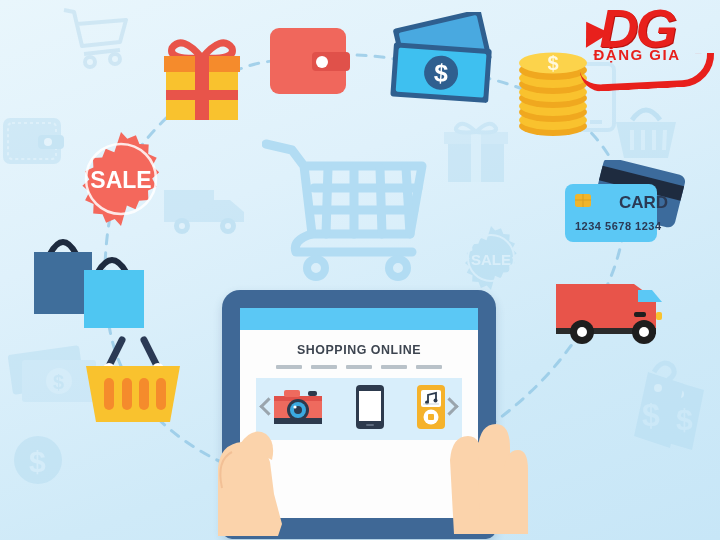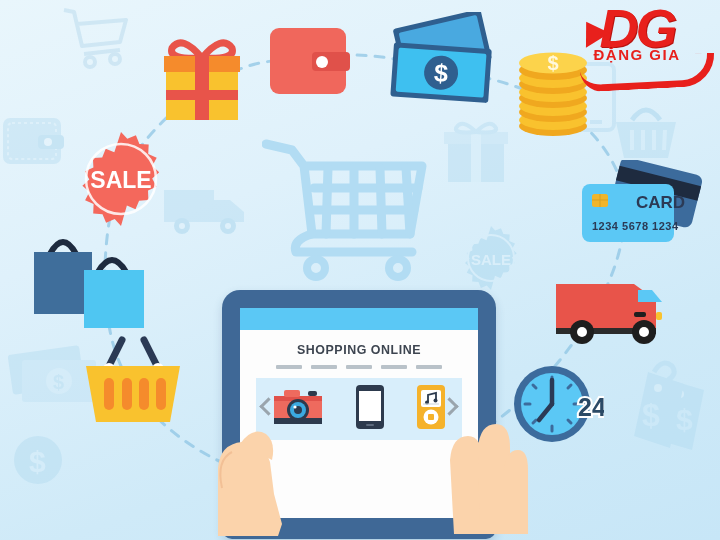--- a/index.html
+++ b/index.html
@@ -38,21 +38,21 @@
   
   #wallet{left:266px;top:22px;width:88px;height:80px;}
 
   
   #money{left:386px;top:12px;width:118px;height:100px;}
 
   
   #coins{left:510px;top:36px;width:86px;height:100px;}
 
   
-  #cards{left:576px;top:160px;width:128px;height:100px;}
+  #cards{left:559px;top:160px;width:128px;height:100px;}
 
   
   #van{left:552px;top:272px;width:124px;height:76px;}
 
   
   #clock{left:508px;top:360px;width:96px;height:90px;}
 
   
   #basket{left:82px;top:334px;width:102px;height:96px;}
 
@@ -313,39 +313,20 @@
       <path d="M86 18 H100 L110 30 H86 Z" fill="#5bc8f5"></path>
       <rect x="82" y="40" width="12" height="5" rx="2" fill="#1e1e1e"></rect>
       <rect x="104" y="40" width="6" height="8" rx="2" fill="#f9c22e"></rect>
       <circle cx="30" cy="60" r="12" fill="#1e1e1e"></circle>
       <circle cx="92" cy="60" r="12" fill="#1e1e1e"></circle>
       <circle cx="30" cy="60" r="5" fill="#ffffff"></circle>
       <circle cx="92" cy="60" r="5" fill="#ffffff"></circle>
     </svg>
   </div>
 
-  <div class="abs" id="clock">
-    <svg viewBox="0 0 96 90" width="96" height="90">
-      <circle cx="44" cy="44" r="38" fill="#3c6b9c"></circle>
-      <circle cx="44" cy="44" r="31" fill="#5bc8f5"></circle>
-      <g stroke="#3c6b9c" stroke-width="3" stroke-linecap="round">
-        <line x1="44" y1="17" x2="44" y2="22"></line>
-        <line x1="44" y1="66" x2="44" y2="71"></line>
-        <line x1="17" y1="44" x2="22" y2="44"></line>
-        <line x1="66" y1="44" x2="71" y2="44"></line>
-        <line x1="25" y1="25" x2="28" y2="28"></line>
-        <line x1="60" y1="60" x2="63" y2="63"></line>
-        <line x1="63" y1="25" x2="60" y2="28"></line>
-        <line x1="28" y1="60" x2="25" y2="63"></line>
-      </g>
-      <line x1="44" y1="44" x2="44" y2="20" stroke="#2b3a55" stroke-width="4.5" stroke-linecap="round"></line>
-      <line x1="44" y1="44" x2="31" y2="60" stroke="#2b3a55" stroke-width="4.5" stroke-linecap="round"></line>
-      <text x="70" y="56" font-size="25" font-weight="bold" fill="#2b4a66" stroke="#ffffff" stroke-width="4" paint-order="stroke" font-family="Liberation Sans, sans-serif">24</text>
-    </svg>
-  </div>
 
   <div class="abs" id="basket">
     <svg viewBox="0 0 102 96" width="102" height="96">
       <path d="M26 34 L40 6" stroke="#2b3a55" stroke-width="7" stroke-linecap="round" fill="none"></path>
       <path d="M76 34 L62 6" stroke="#2b3a55" stroke-width="7" stroke-linecap="round" fill="none"></path>
       <circle cx="27" cy="35" r="6" fill="#ffffff"></circle>
       <circle cx="76" cy="35" r="6" fill="#ffffff"></circle>
       <path d="M4 32 H98 L88 88 H14 Z" fill="#f9c22e"></path>
       <g fill="#f58b2c">
         <rect x="22" y="44" width="10" height="32" rx="5"></rect>

